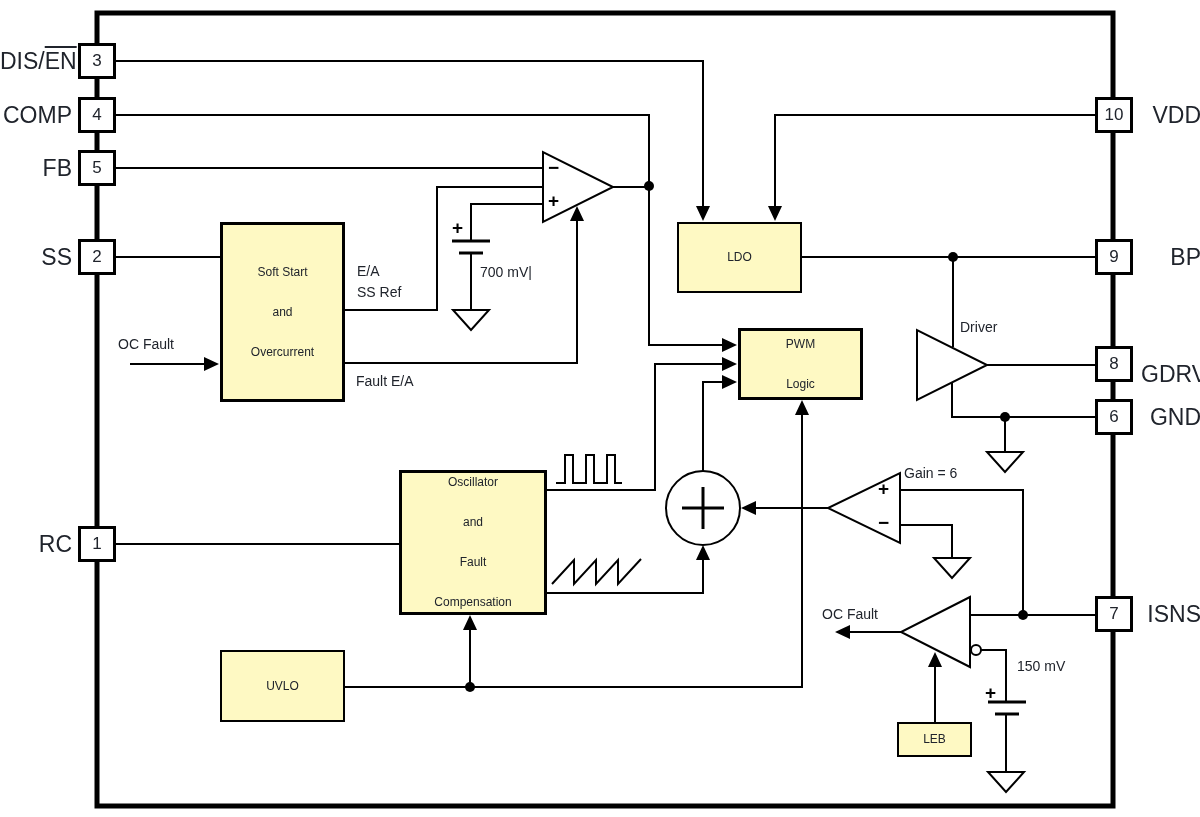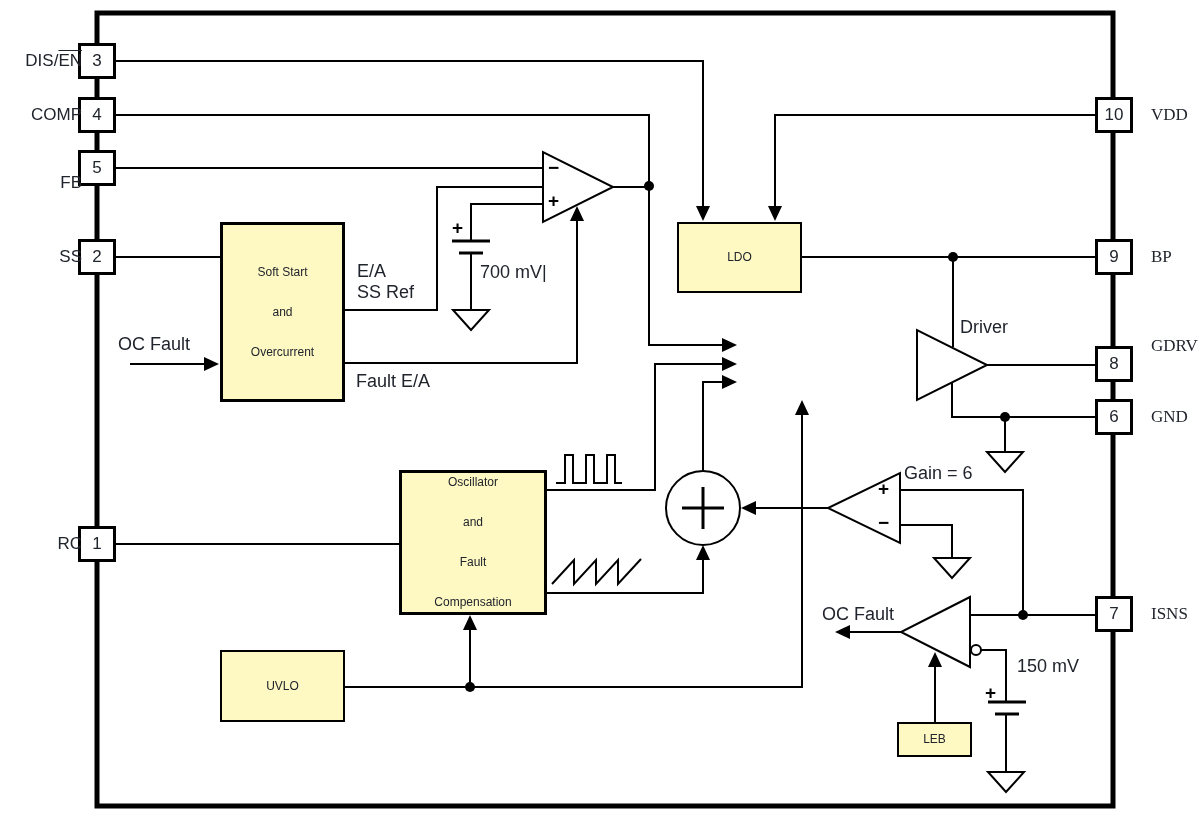--- a/index.html
+++ b/index.html
@@ -2,28 +2,28 @@
 <html><head>
 <meta charset="utf-8">
 <style>
   html,body{margin:0;padding:0;background:#fff;}
   #canvas{position:relative;width:1200px;height:817px;background:#fff;
           font-family:"Liberation Sans",sans-serif;color:#20242c;overflow:hidden;}
   svg{position:absolute;left:0;top:0;}
   .pin{position:absolute;width:38px;height:36px;box-sizing:border-box;border:3px solid #000;
        background:#fff;display:flex;align-items:center;justify-content:center;
        font-size:17px;z-index:3;}
-  .pinlabel{position:absolute;height:20px;line-height:20px;font-size:17px;z-index:3;padding-left:10px;}
+  .pinlabel{position:absolute;height:20px;line-height:20px;font-size:23px;z-index:3;}
   .pl-left{left:0;width:72px;text-align:right;}
-  .pl-right{left:1141px;width:60px;text-align:left;font-family:Liberation Serif, serif;}
+  .pl-right{left:1141px;width:60px;text-align:right;}
   .block{position:absolute;box-sizing:border-box;background:#fef9c3;border:2px solid #000;
          display:flex;flex-direction:column;align-items:center;justify-content:center;
          font-size:12px;line-height:21px;text-align:center;z-index:2;}
   .thick{border-width:3px;gap:19px;}
-  .ann{position:absolute;font-size:18px;line-height:21px;z-index:3;white-space:nowrap;}
+  .ann{position:absolute;font-size:14px;line-height:21px;z-index:3;white-space:nowrap;}
   .sym{position:absolute;font-size:19px;font-weight:600;line-height:18px;color:#000;z-index:4;}
   .ov{text-decoration:overline;}
 </style>
 </head>
 <body>
 
 <div id="canvas">
 
   <svg width="1200" height="817" viewBox="0 0 1200 817">
 
@@ -127,21 +127,21 @@
     </div>
   <div class="pin" style="left:78px;top:239px">
       <span>2</span>
     </div>
   <div class="pin" style="left:78px;top:526px">
       <span>1</span>
     </div>
 
   <div class="pinlabel pl-left" style="top:51px"><span>DIS/</span><span class="ov">EN</span></div>
   <div class="pinlabel pl-left" style="top:105px">COMP</div>
-  <div class="pinlabel pl-left" style="top:173px">FB</div>
+  <div class="pinlabel pl-left" style="top:158px">FB</div>
   <div class="pinlabel pl-left" style="top:247px">SS</div>
   <div class="pinlabel pl-left" style="top:534px">RC</div>
 
   <div class="pin" style="left:1095px;top:97px">
       <span>10</span>
     </div>
   <div class="pin" style="left:1095px;top:239px">
       <span>9</span>
     </div>
   <div class="pin" style="left:1095px;top:346px">
@@ -149,31 +149,35 @@
     </div>
   <div class="pin" style="left:1095px;top:399px">
       <span>6</span>
     </div>
   <div class="pin" style="left:1095px;top:596px">
       <span>7</span>
     </div>
 
   <div class="pinlabel pl-right" style="top:105px">VDD</div>
   <div class="pinlabel pl-right" style="top:247px">BP</div>
-  <div class="pinlabel pl-right" style="top:336px">GDRV</div>
+  <div class="pinlabel pl-right" style="top:364px">GDRV</div>
   <div class="pinlabel pl-right" style="top:407px">GND</div>
   <div class="pinlabel pl-right" style="top:604px">ISNS</div>
 
   <div class="block thick" style="left:220px;top:222px;width:125px;height:180px">
     <div>Soft Start</div>
     <div>and</div>
     <div>Overcurrent</div>
   </div>
   <div class="block" style="left:677px;top:222px;width:125px;height:71px">
     <div>LDO</div>
+  </div>
+  <div class="block thick" style="left:738px;top:328px;width:125px;height:72px">
+    <div>PWM</div>
+    <div>Logic</div>
   </div>
   <div class="block thick" style="left:399px;top:470px;width:148px;height:145px">
     <div>Oscillator</div>
     <div>and</div>
     <div>Fault</div>
     <div>Compensation</div>
   </div>
   <div class="block" style="left:220px;top:650px;width:125px;height:72px">
     <div>UVLO</div>
   </div>

